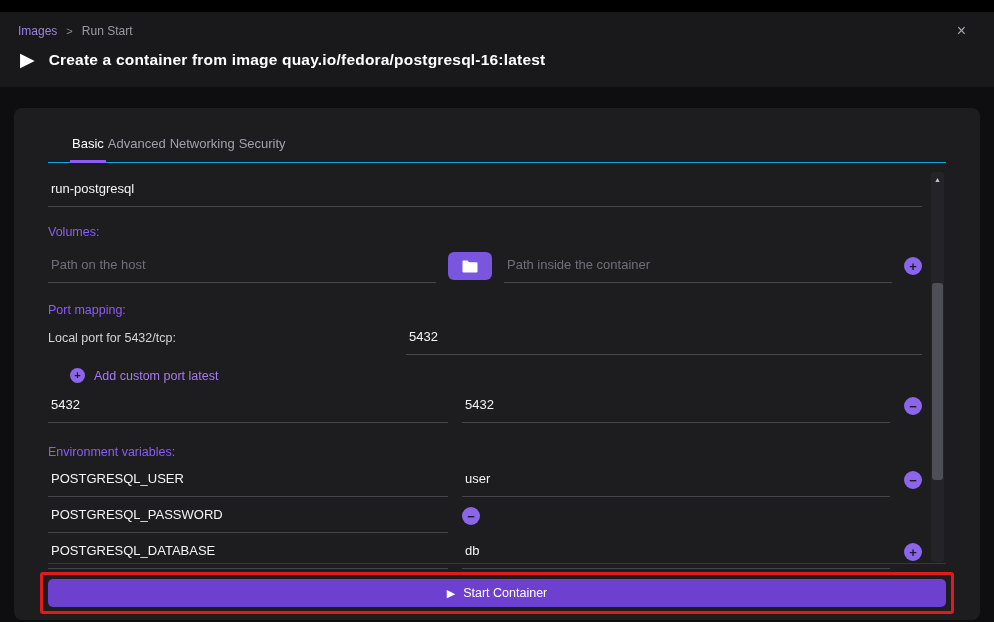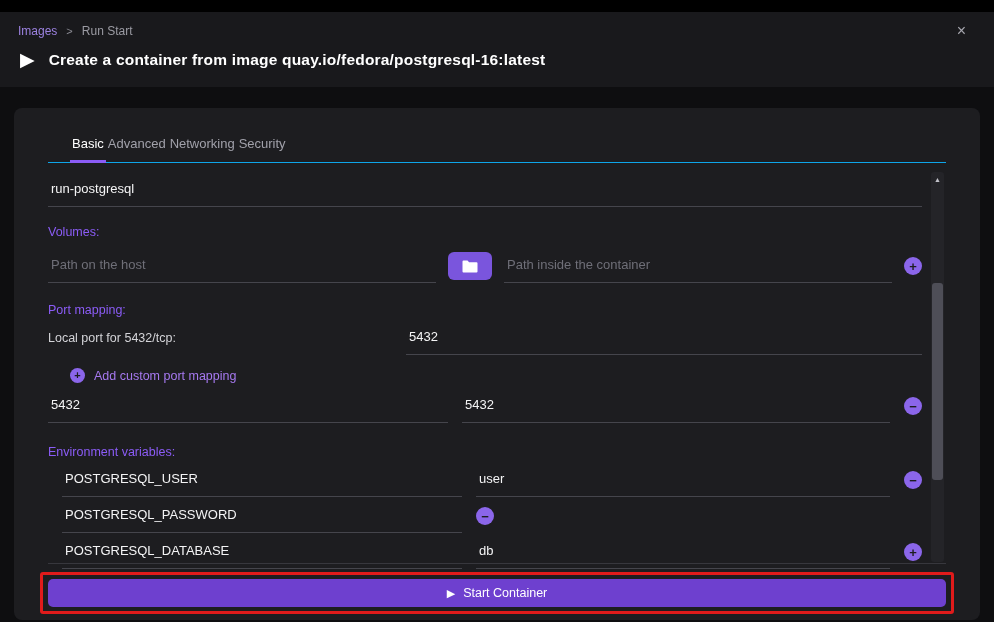--- a/index.html
+++ b/index.html
@@ -65,21 +65,21 @@
     display: flex; align-items: center; gap: 9px;
     margin: 13px 0 0 22px; color: #a679f0; font-size: 12.5px; cursor: pointer; width: fit-content;
   }
 
   .pair-row { margin-top: 6px; gap: 14px; }
   .pair-row .input.first { flex: 0 0 400px; }
   .pair-row .input.second { flex: 1 1 0; }
 
   .env-label { margin-top: 20px; }
   .env-row { margin-top: 2px; gap: 14px; }
-  .env-row .input.first { flex: 0 0 400px; margin-left: 14px; }
+  .env-row .input.first { flex: 0 0 400px; }
   .env-row .input.second { flex: 1 1 0; }
 
   .scrollbar {
     position: absolute; top: 64px; bottom: 58px; right: 36px; width: 13px;
     background: #242428; border-radius: 3px;
   }
   .scroll-up {
     height: 14px; display: flex; align-items: center; justify-content: center;
     color: #c0c0c8; font-size: 7px; cursor: pointer;
   }
@@ -154,21 +154,21 @@
         <div class="field-label port-label-group">Port mapping:</div>
         <div class="row port-row">
           <span class="inline-label">Local port for 5432/tcp:</span>
           <input class="input" value="5432" style="">
         </div>
 
         <div class="add-custom">
           <span class="circle-btn small">
             <span>+</span>
           </span>
-          <span>Add custom port mapping</span>
+          <span>Add custom port latest</span>
         </div>
 
         <div class="row pair-row">
           <input class="input first" value="5432" style="">
           <input class="input second" value="5432" style="">
           <span class="circle-btn">
             <span>−</span>
           </span>
         </div>
 

